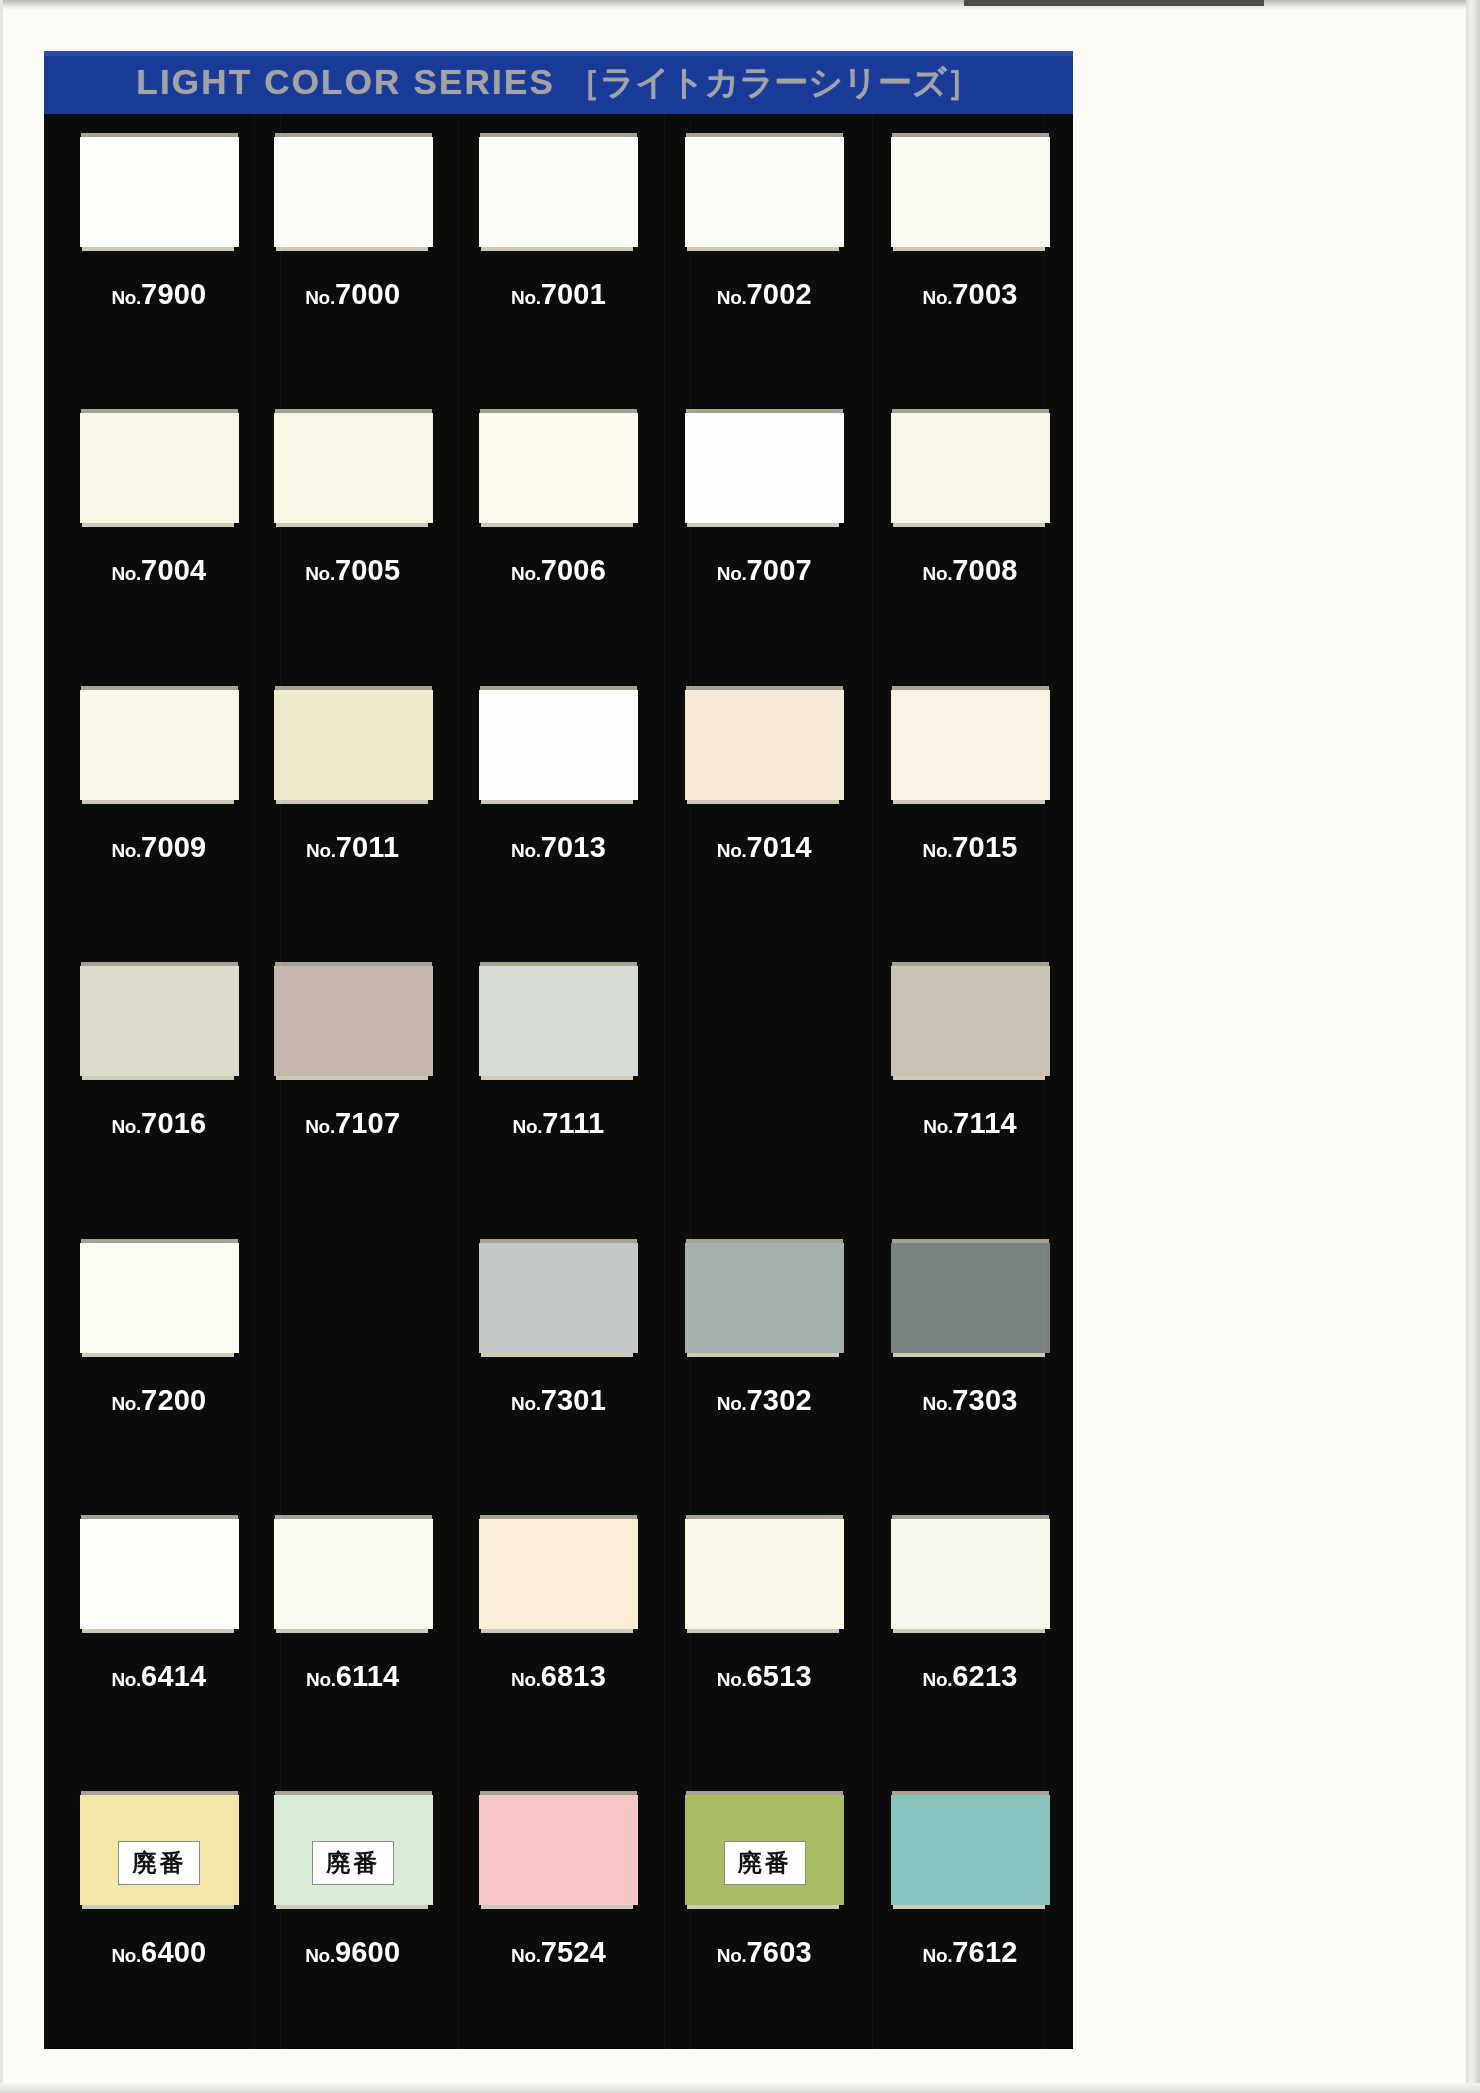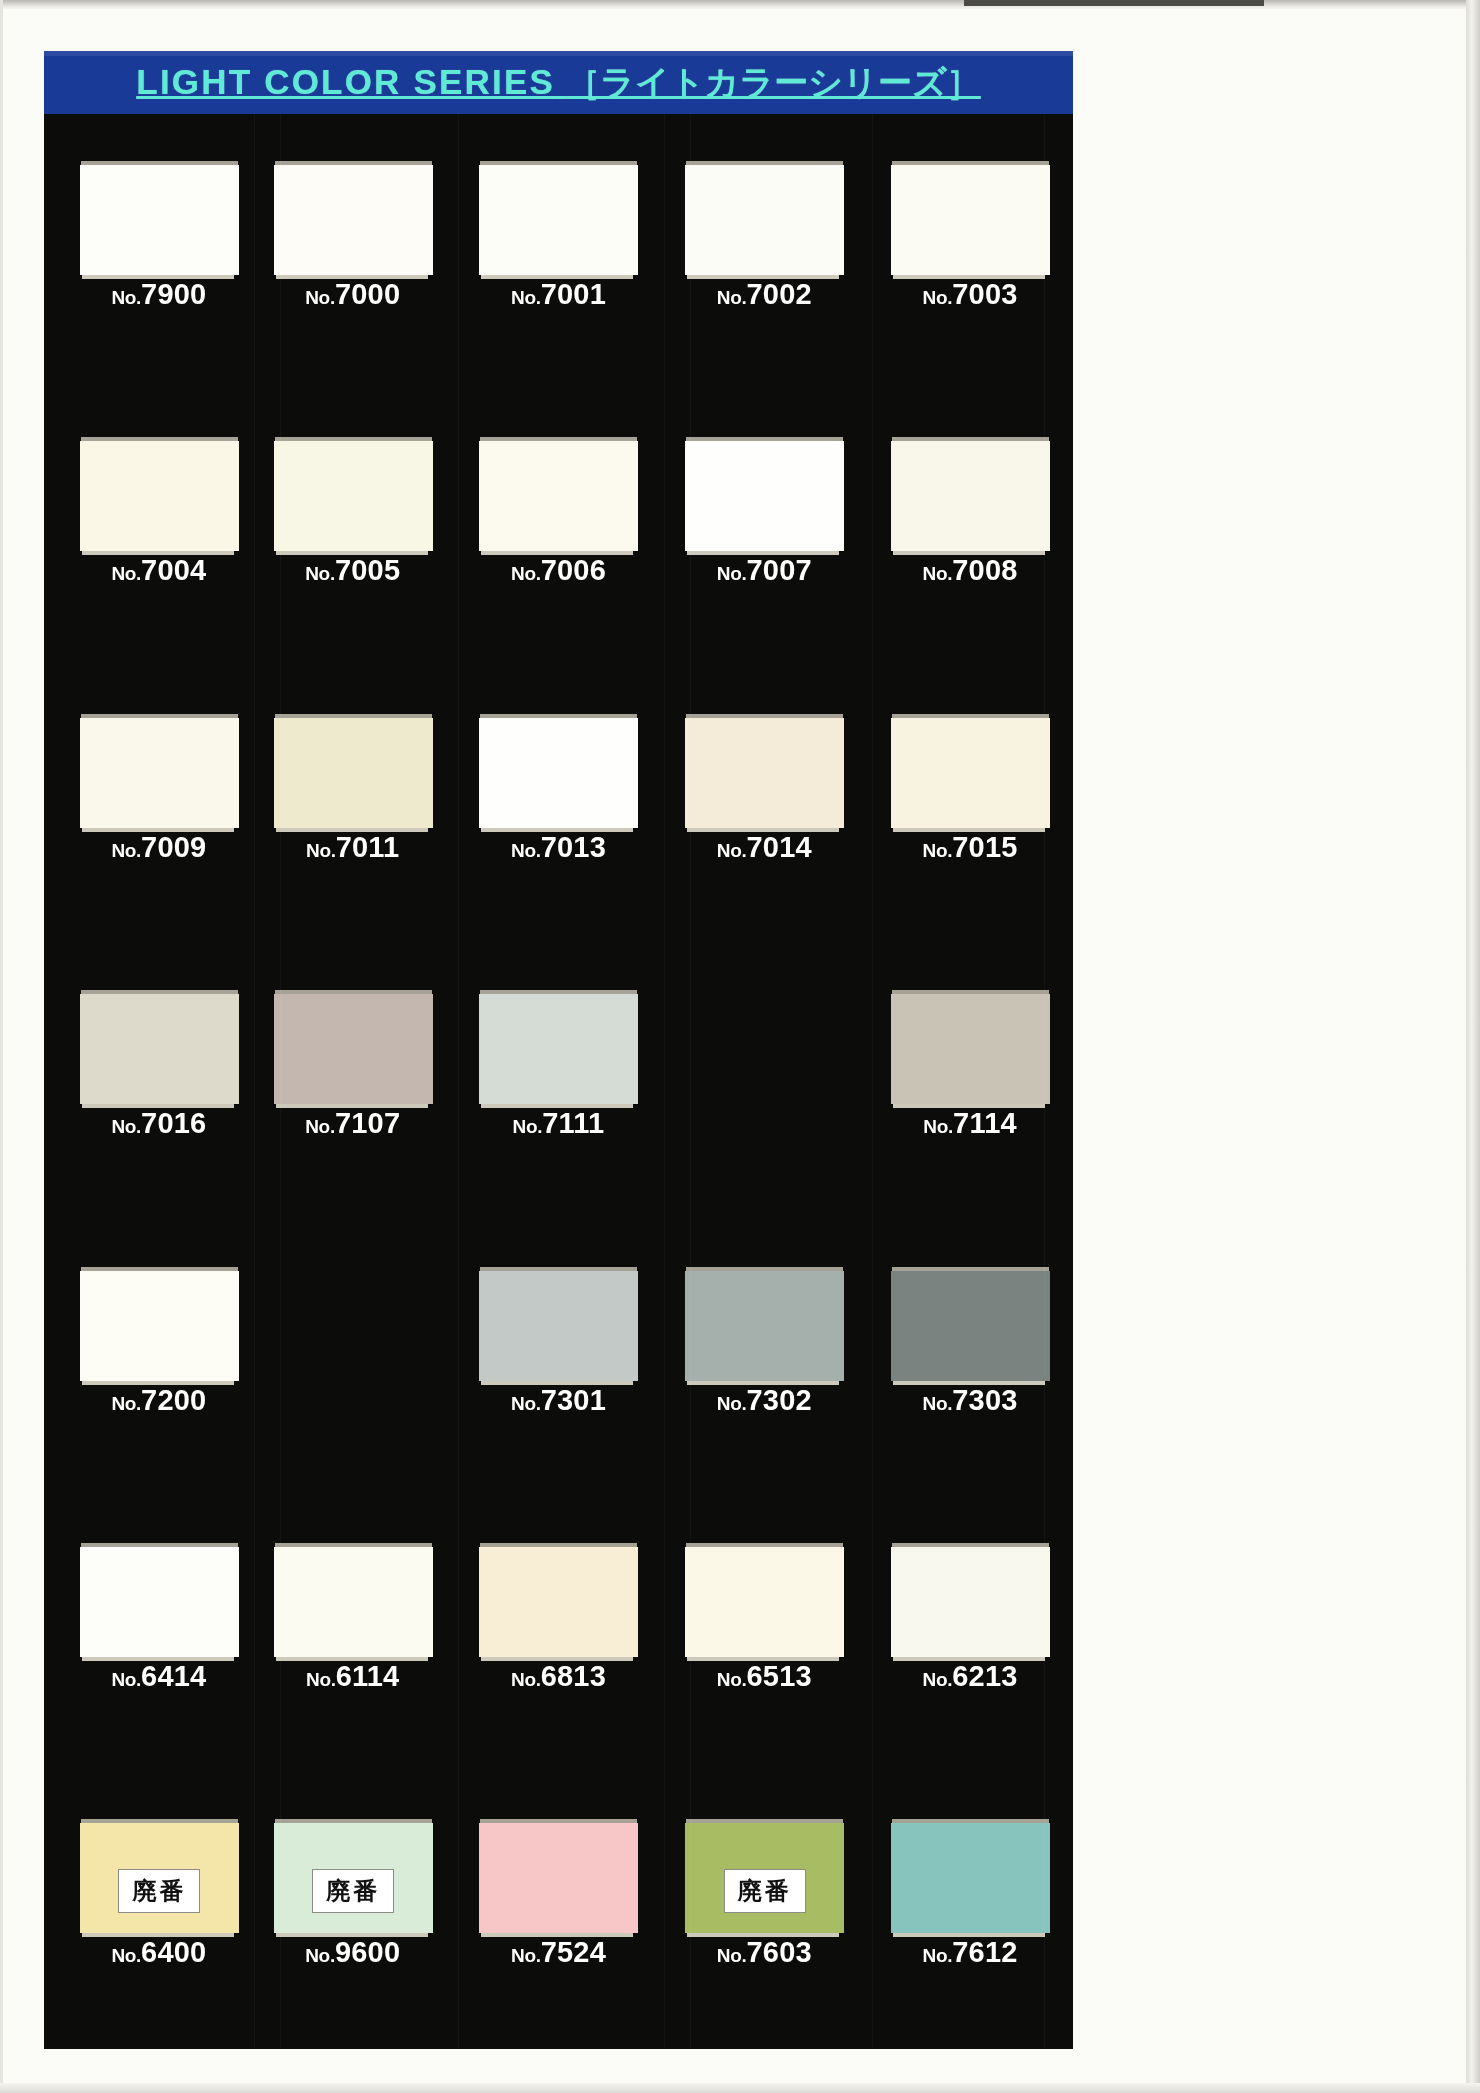--- a/index.html
+++ b/index.html
@@ -120,21 +120,20 @@
   .cell.c4 { left: 823.2px; }
 
   
   .chip-wrap {
     position: absolute;
     left: 50%;
     transform: translateX(-50%);
     top: 19px;
     width: 158px;
     height: 114px;
-    margin-top: 28px;
   }
   .chip {
     position: absolute;
     left: 0; top: 4px;
     width: 159px;
     height: 110px;
     box-shadow: 0 1px 0 rgba(0,0,0,0.3);
   }
   
   .chip-top-edge {
@@ -212,21 +211,21 @@
   <div class="scan-edge-top"></div>
   <div class="scan-dark-top"></div>
   <div class="scan-left-line"></div>
   <div class="scan-edge-right"></div>
   <div class="scan-edge-bottom"></div>
 
   <div id="card" style="background: rgb(12, 12, 10);">
 
     <div id="title-band" style="background: rgb(26, 58, 152);">
       <div class="band-hi"></div>
-      <div id="title-text" style="color: #5eead4; text-decoration: underline;">
+      <div id="title-text" style="color: #a3a3a3;">
         <span class="latin">LIGHT COLOR SERIES</span>
         <span class="jp">［ライトカラーシリーズ］</span>
       </div>
     </div>
 
     <div id="grid">
         <div class="row">
           <div class="cell c0">
             <div class="chip-wrap">
               <div class="chip-top-edge"></div>

